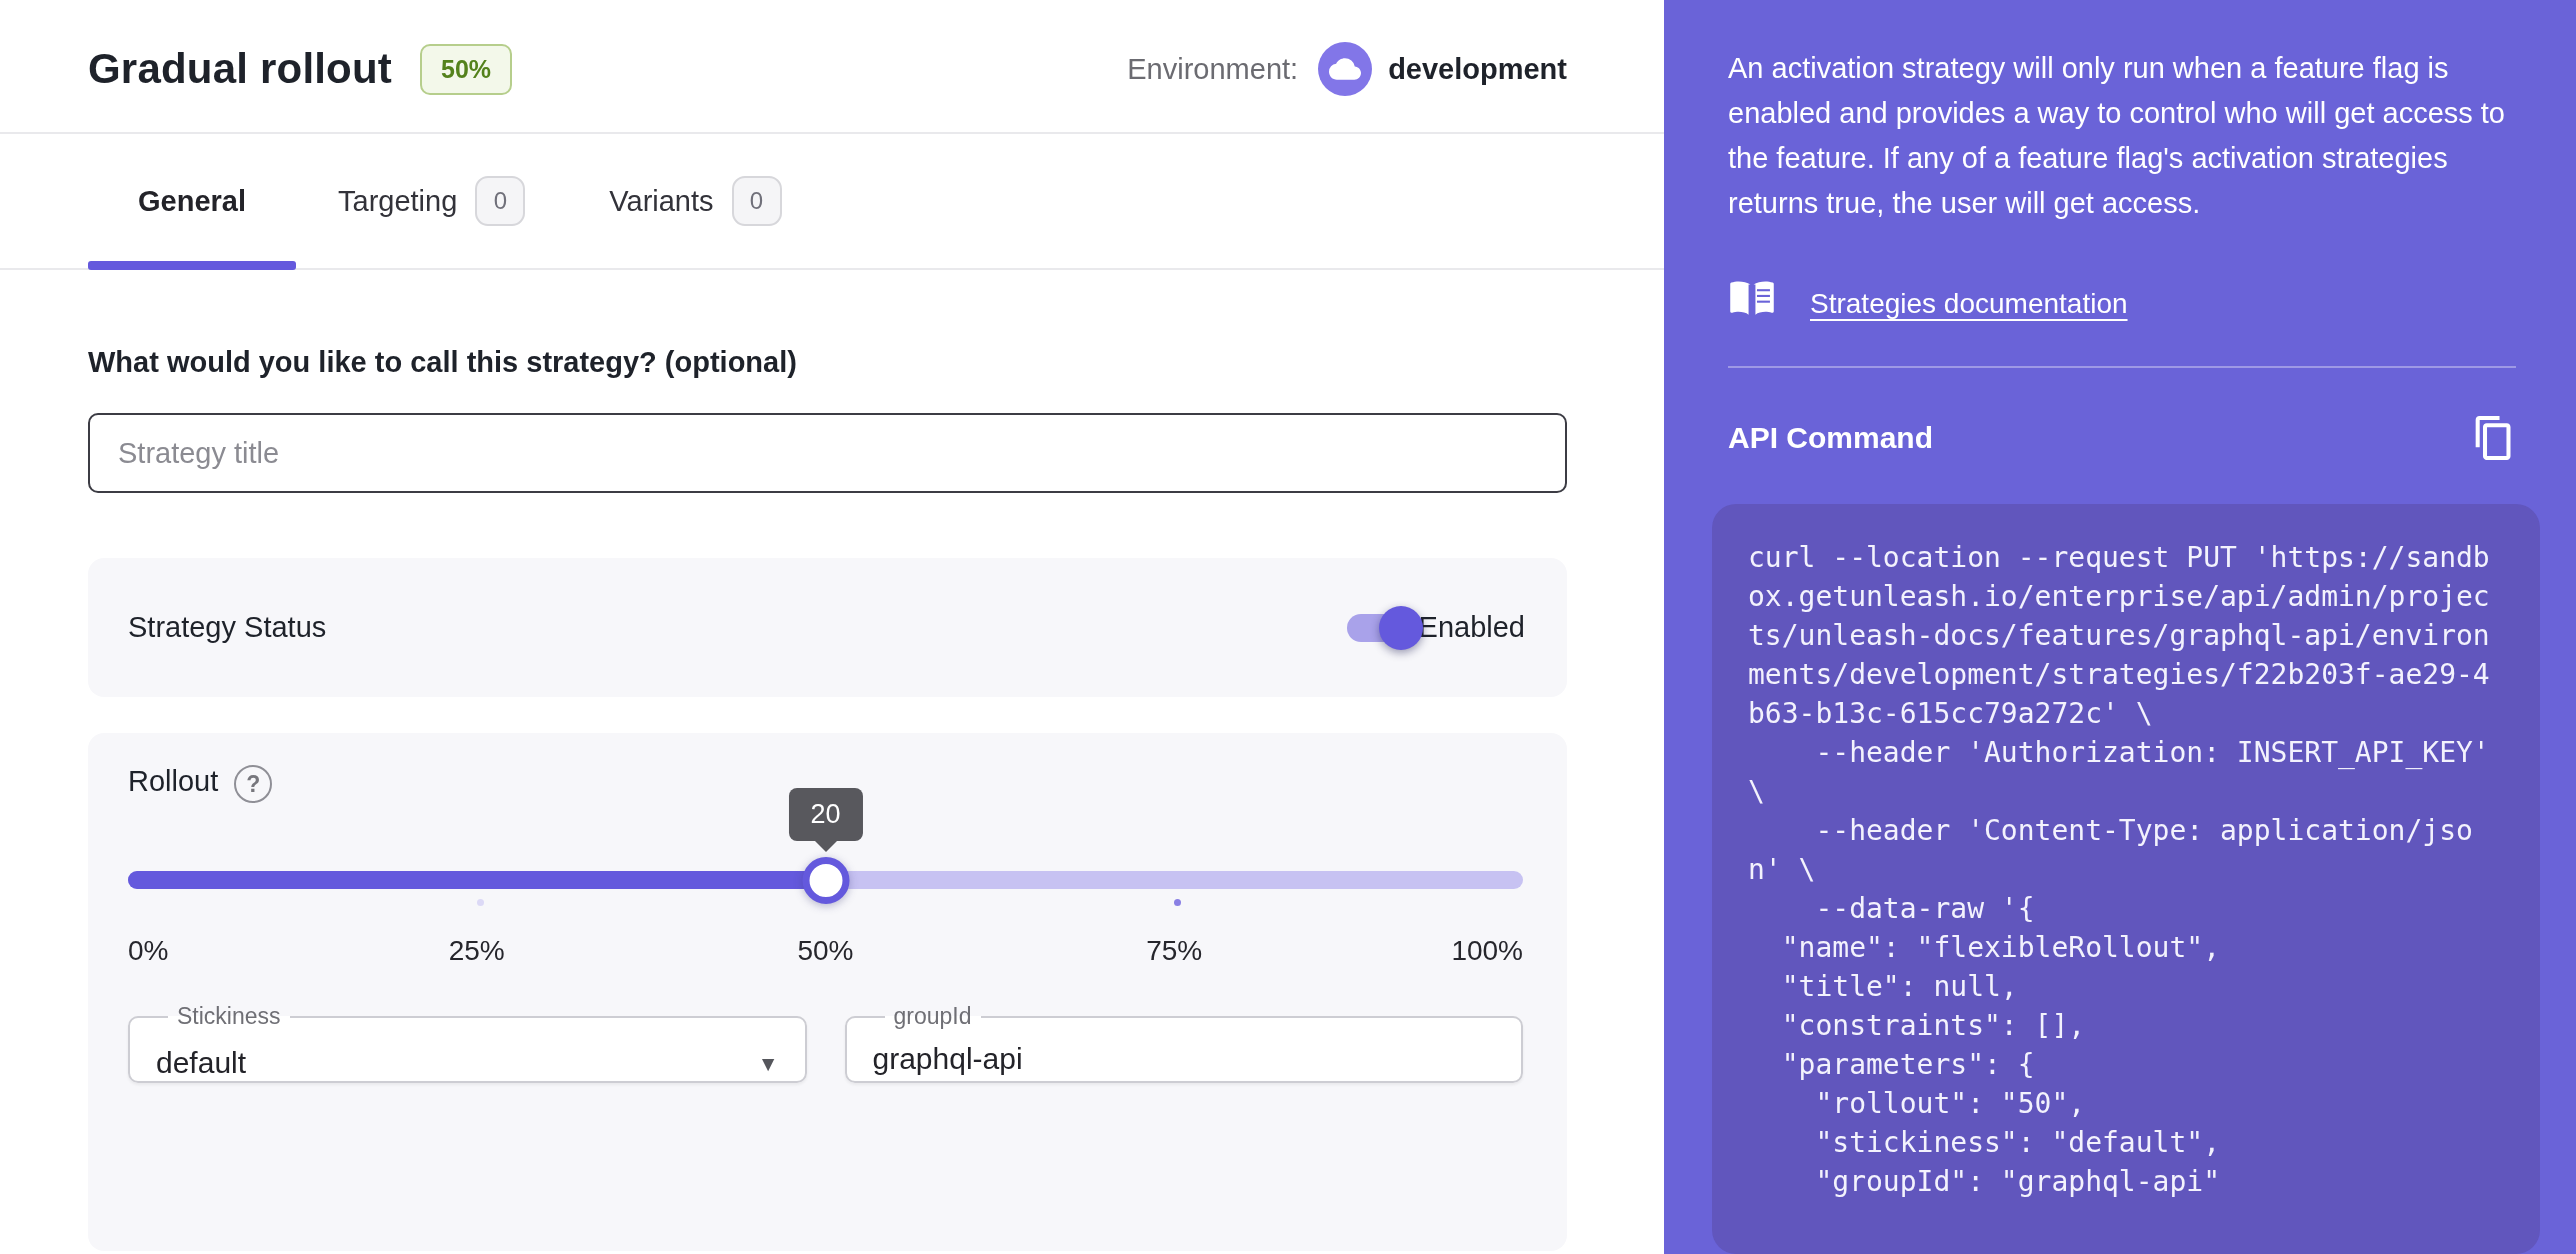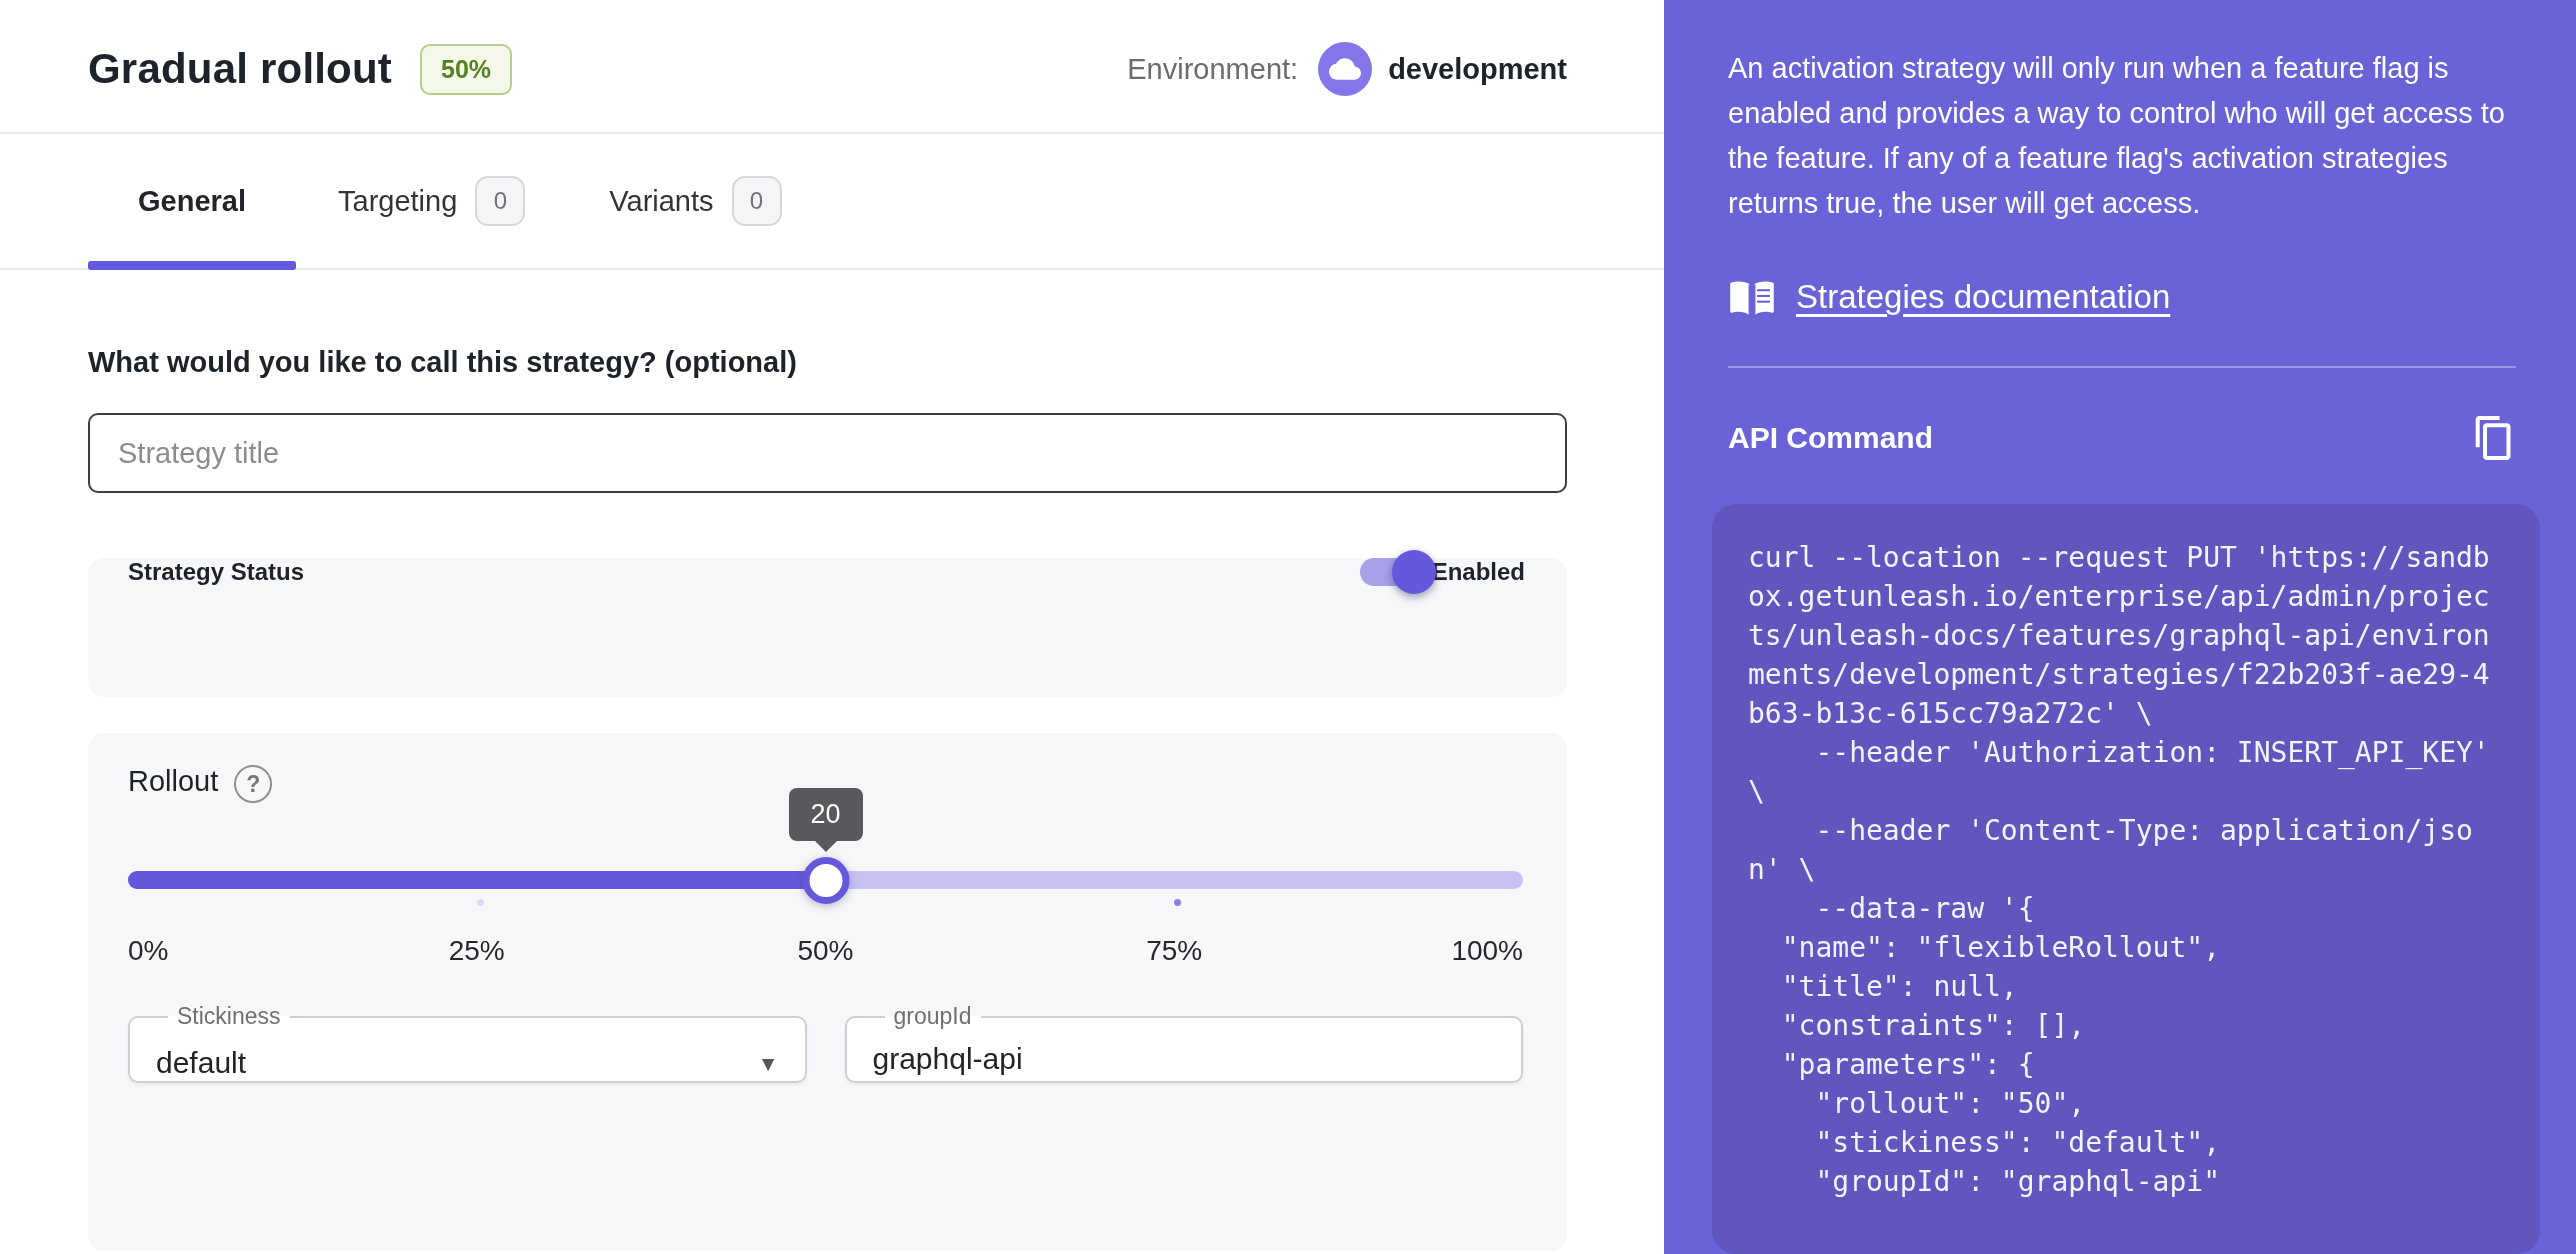--- a/index.html
+++ b/index.html
@@ -36,22 +36,22 @@
   .tab .indicator { position:absolute; left:0; right:0; bottom:-2px; height:9px; background:var(--primary); border-radius:3px; }
   .count-badge { display:inline-flex; align-items:center; justify-content:center; width:50px; height:50px;
     border:2px solid #d7d7db; border-radius:13px; background:#f5f5f7; color:#70707a; font-size:24px; }
 
   .question { margin-top:76px; font-size:29px; font-weight:600; color:var(--text); }
   .title-input { margin-top:34px; width:100%; height:80px; border:2px solid #3c3c44; border-radius:10px;
     font-size:29px; padding:0 28px; font-family:inherit; color:var(--text); outline:none; background:#fff; }
   .title-input::placeholder { color:#8b8b92; }
 
   .card { background:var(--card-bg); border-radius:16px; }
-  .status-card { margin-top:65px; height:139px; display:flex; align-items:flex-start;
-    justify-content:space-between; padding:0 42px 0 40px; font-size:24px;font-weight:bold; }
+  .status-card { margin-top:65px; height:139px; display:flex; align-items:center;
+    justify-content:space-between; padding:0 42px 0 40px; font-size:29px; }
   .toggle-wrap { display:flex; align-items:center; }
   .switch { position:relative; width:72px; height:28px; display:inline-block; cursor:pointer; }
   .switch .track { position:absolute; inset:0; border-radius:14px; background:var(--toggle-track); }
   .switch .knob { position:absolute; right:-4px; top:-8px; width:44px; height:44px; border-radius:50%;
     background:var(--primary); box-shadow:0 3px 8px rgba(40,40,90,.45); }
 
   .rollout-card { margin-top:36px; padding:32px 44px 70px 40px; height:518px; }
   .rollout-head { display:flex; align-items:flex-start; font-size:29px; color:var(--text); }
   .help-icon { margin-left:16px; width:38px; height:38px; border:2.5px solid #8f8f96; border-radius:50%;
     color:#77777d; font-size:23px; display:inline-flex; align-items:center; justify-content:center; font-weight:600; }
@@ -81,22 +81,22 @@
   .fields .value { font-size:30px; color:#232329; position:absolute; left:26px; top:16px; }
   .fields .arrow { position:absolute; right:26px; top:22px; font-size:21px; color:#55565c; }
   .fields input { position:absolute; left:26px; top:12px; right:20px; border:none; outline:none;
     font-size:30px; color:#232329; font-family:inherit; background:transparent; }
   .fields .select-area { cursor:pointer; }
 
   
   .right { flex:1; height:100%; background:var(--panel-bg); color:#fff; padding:46px 60px 0 64px;
     display:flex; flex-direction:column; overflow:hidden; }
   .desc { font-size:29px; line-height:45px; max-width:796px; }
-  .docs-link { margin-top:52px; display:inline-flex; align-items:flex-start; gap:20px; color:#fff;
-    font-size:33px; text-decoration:underline; text-underline-offset:6px; cursor:pointer; width:fit-content; }
+  .docs-link { margin-top:52px; display:inline-flex; align-items:flex-end; gap:34px; color:#fff;
+    font-size:28px; text-decoration:underline; text-underline-offset:6px; cursor:pointer; width:fit-content; }
   .docs-link svg { width:48px; height:42px; }
   .right hr { margin-top:46px; border:none; border-top:2px solid rgba(255,255,255,.35); }
   .api-head { margin-top:46px; display:flex; align-items:center; justify-content:space-between; }
   .api-title { font-size:30px; font-weight:700; }
   .copy-btn { cursor:pointer; display:inline-flex; } .copy-btn svg { width:44px; height:48px; }
   .code { margin:42px -24px 0 -16px; flex:1; background:var(--code-bg); border-radius:24px;
     padding:34px 36px; font-family:"DejaVu Sans Mono", monospace; font-size:28px; line-height:39px;
     color:#f3f2fd; white-space:pre; overflow:hidden; }
 </style>
 </head>

